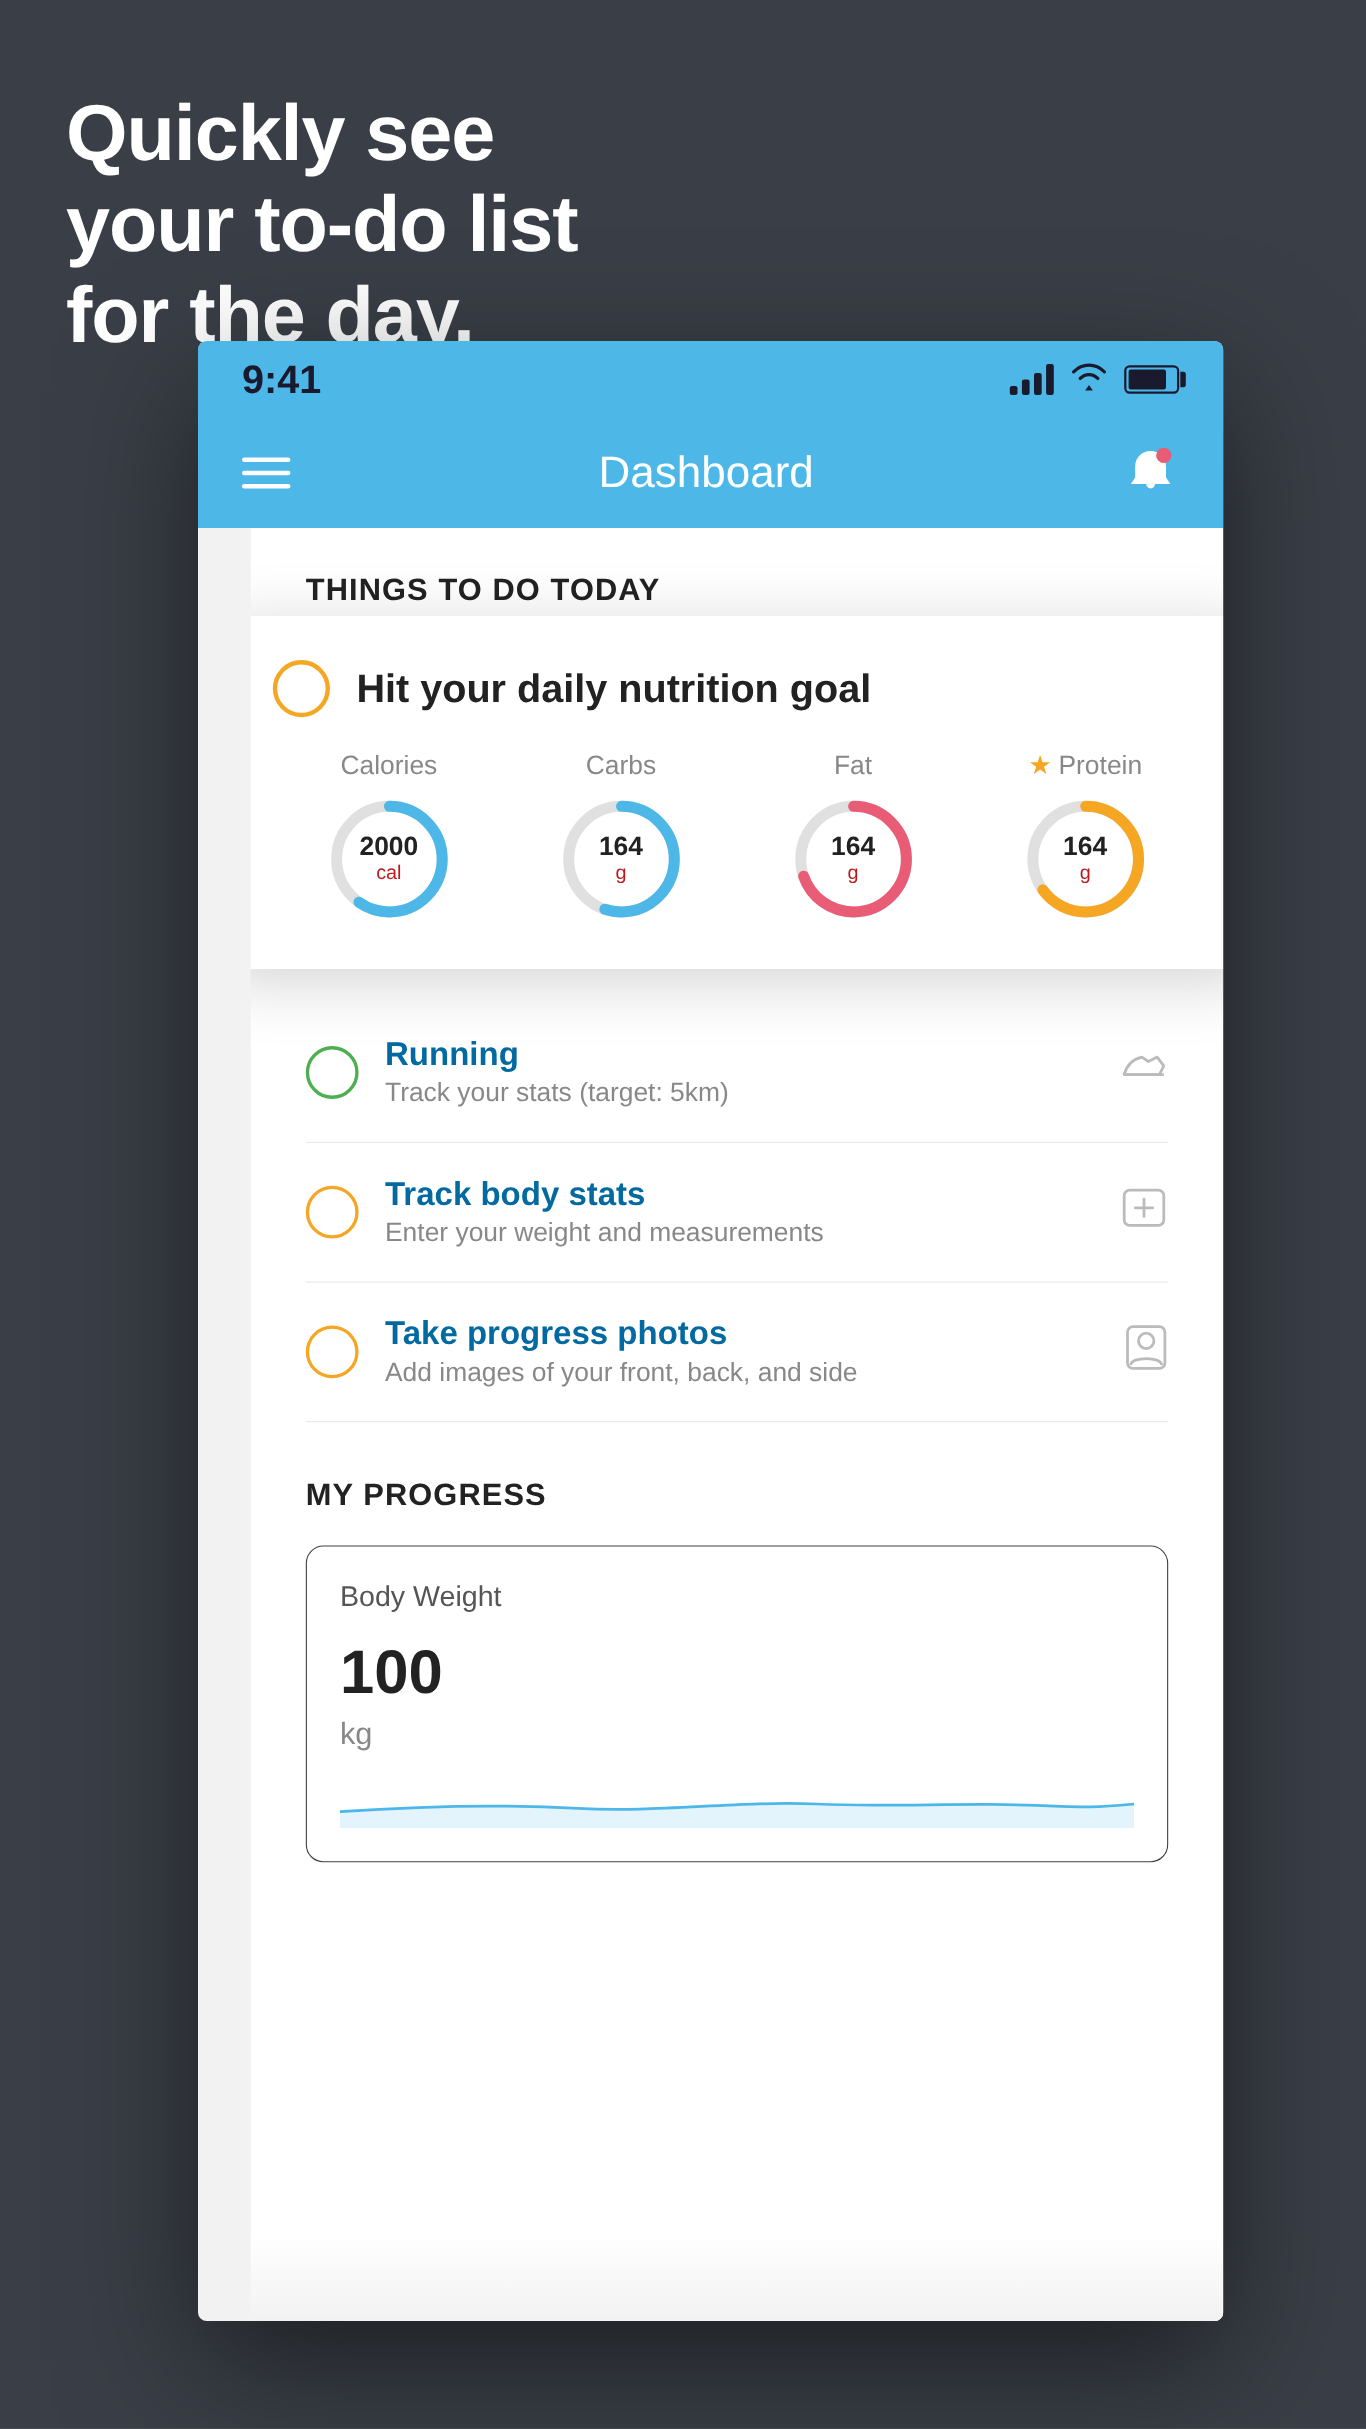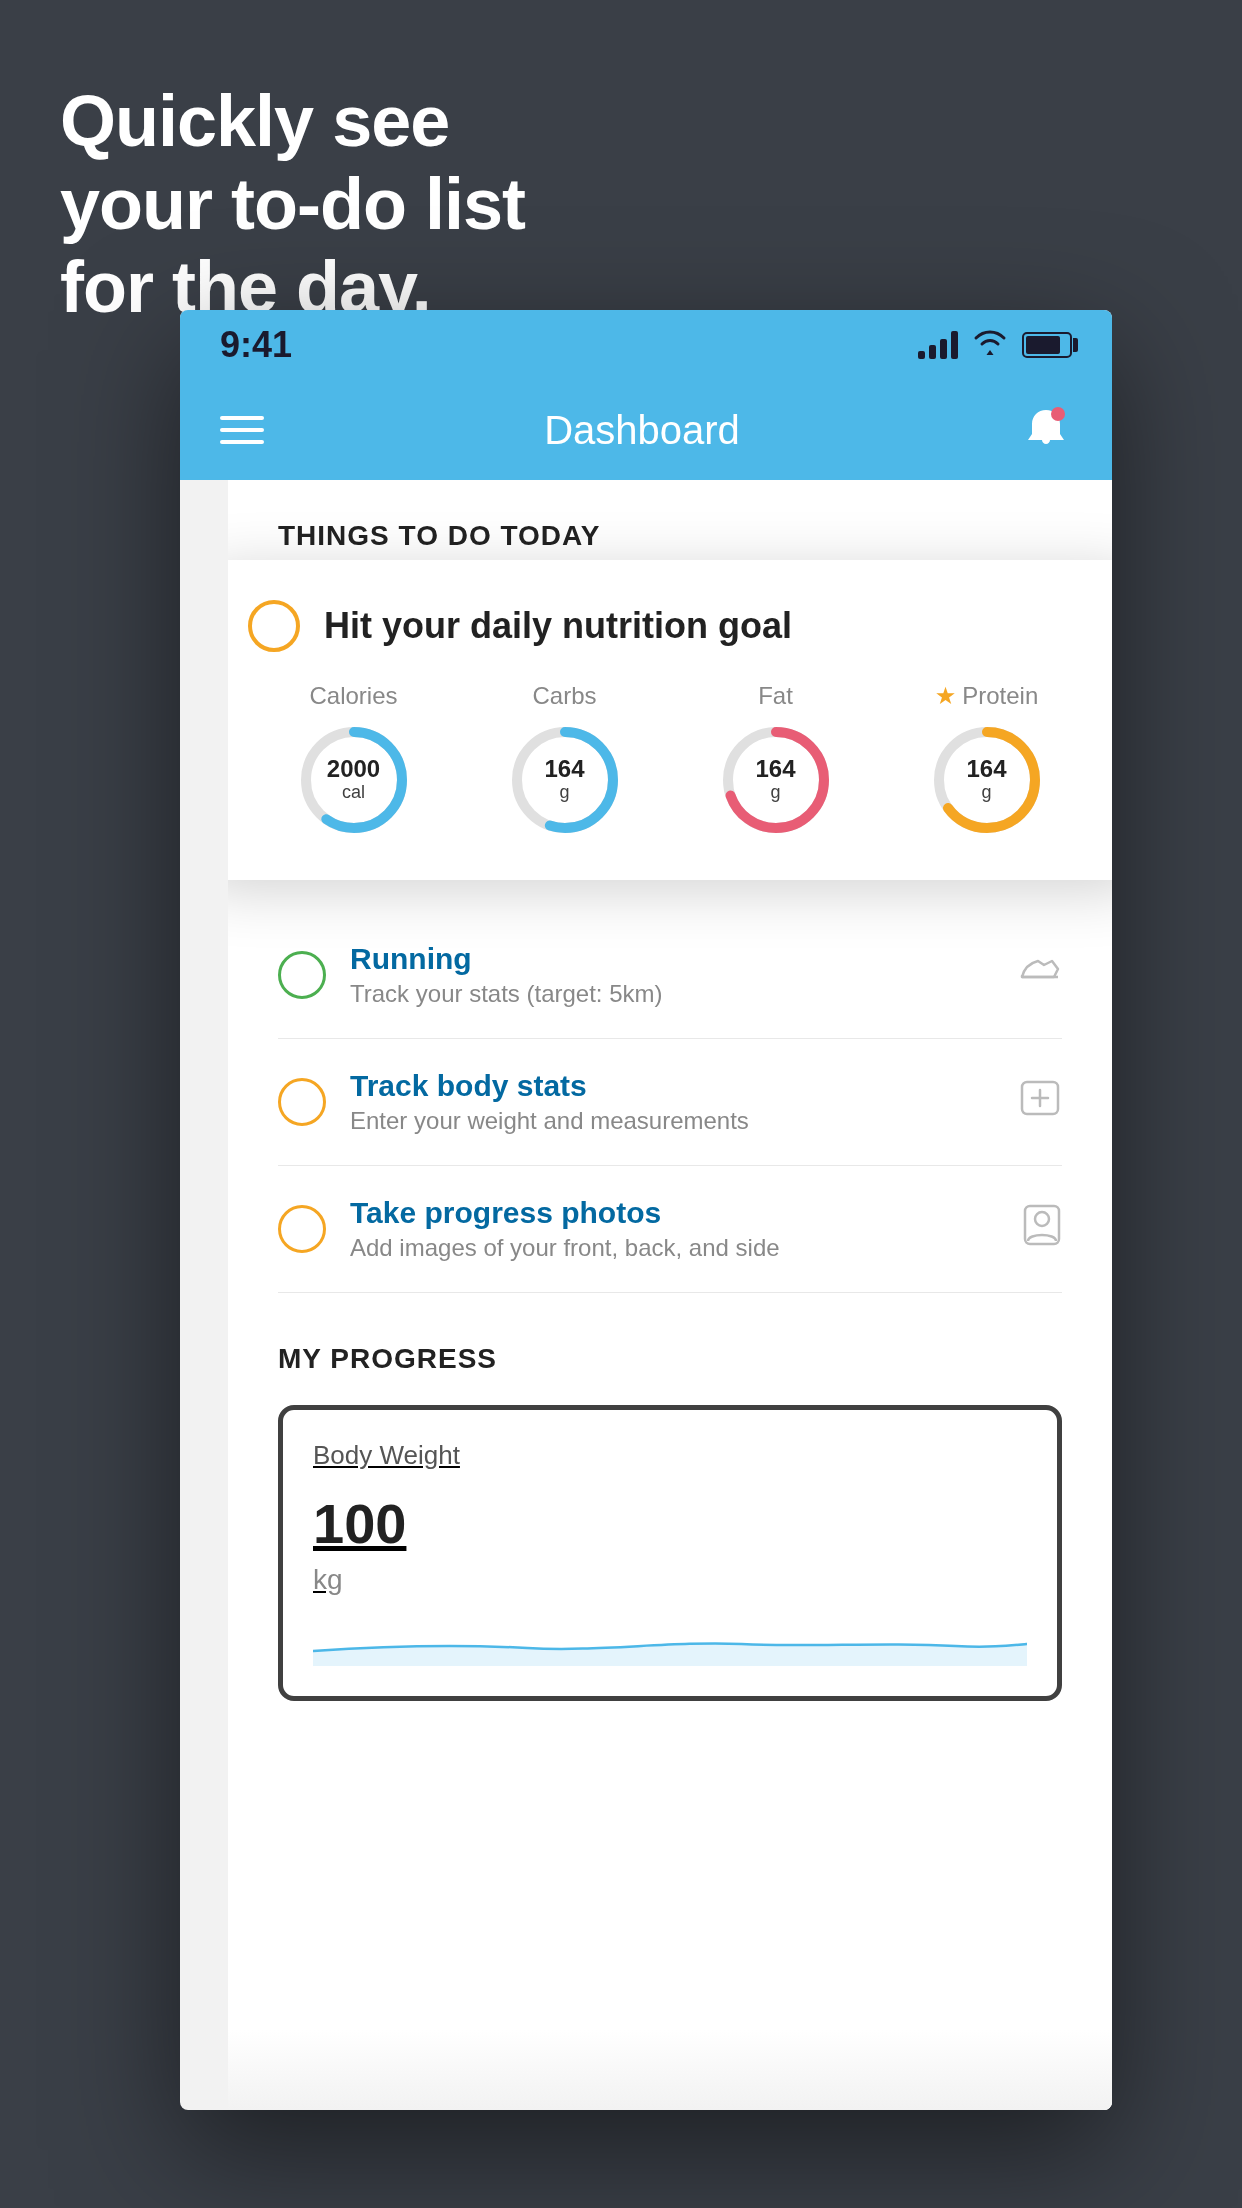--- a/index.html
+++ b/index.html
@@ -226,21 +226,21 @@
       text-align: center;
     }
     .donut-value {
       font-size: 24px;
       font-weight: 700;
       color: #222;
       line-height: 1.1;
     }
     .donut-unit {
       font-size: 18px;
-      color: #404040;
+      color: #b91c1c;
     }
 
     
     .todo-list {
       margin-top: 340px;
       padding: 0 50px;
     }
     .todo-item {
       display: flex;
       align-items: center;
@@ -287,25 +287,24 @@
       letter-spacing: 1px;
       margin-bottom: 30px;
     }
     .progress-cards {
       display: flex;
       gap: 24px;
     }
     .progress-card {
       flex: 1;
       background: white;
-      border: 5px solid #404040;
+      border: 1px solid #404040;
       border-radius: 16px;
       padding: 30px;
       overflow: hidden;
-      text-decoration: underline;
     }
     .progress-card-title {
       font-size: 26px;
       color: #555;
       margin-bottom: 20px;
     }
     .progress-value-row {
       display: flex;
       align-items: baseline;
       gap: 8px;

